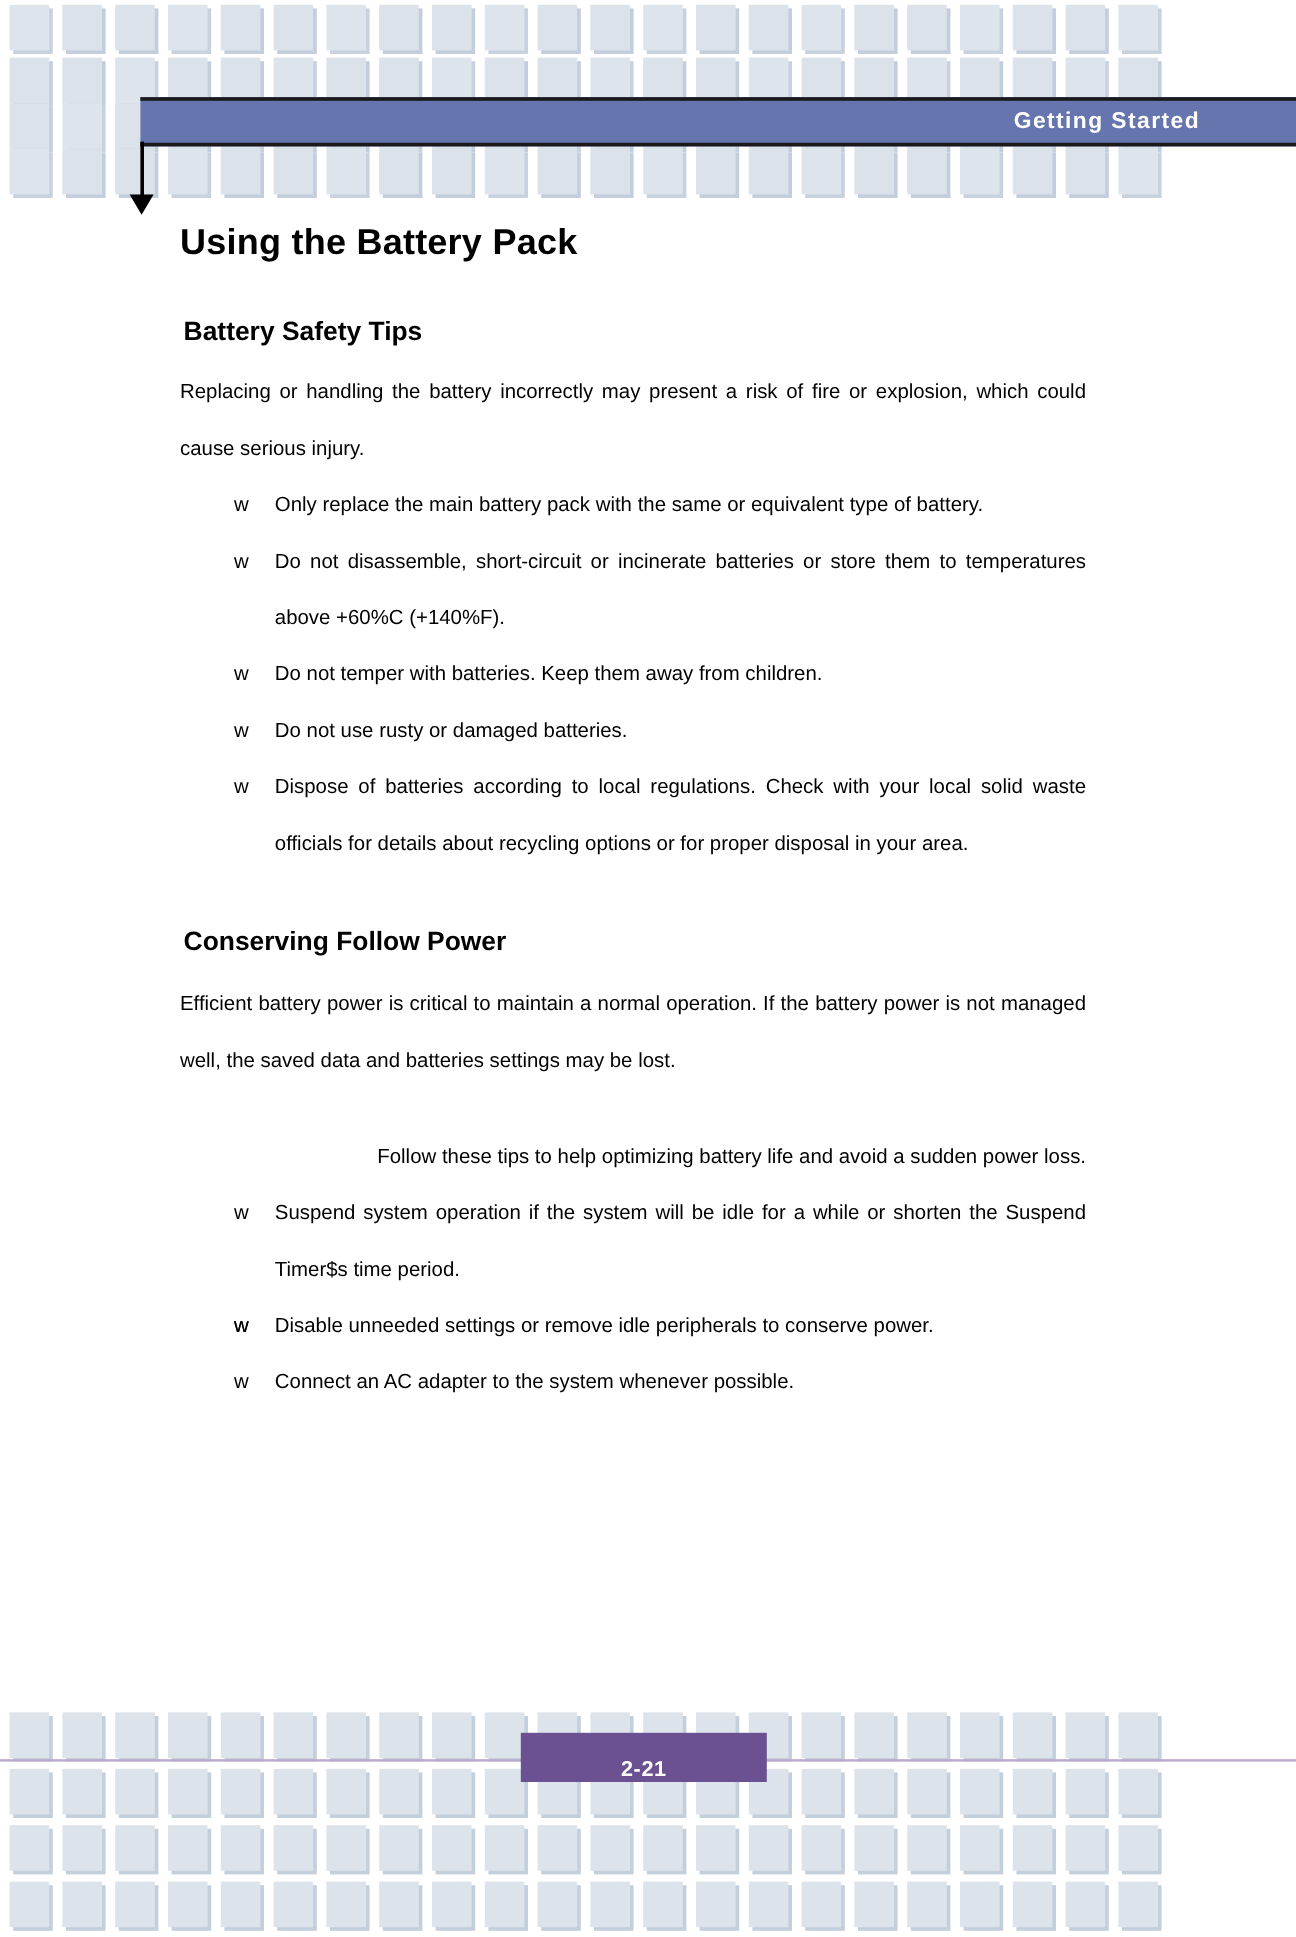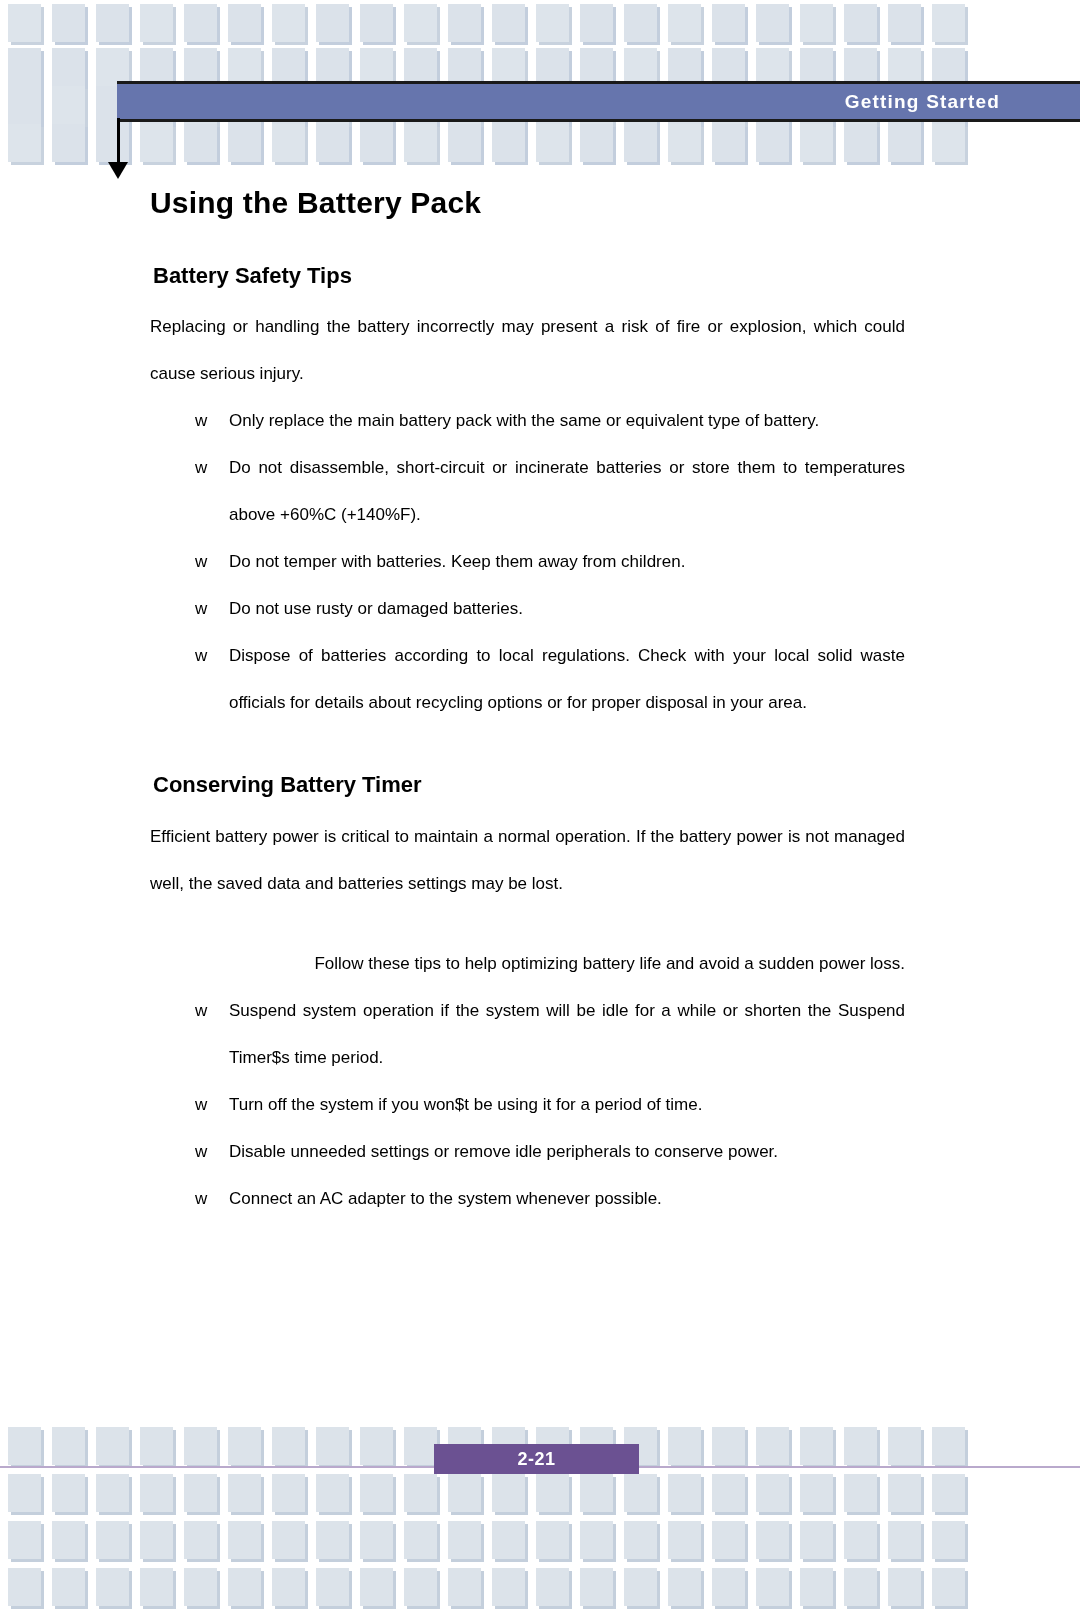--- a/index.html
+++ b/index.html
@@ -146,24 +146,24 @@
     width: 1080px;
     height: 2px;
     background: #b9a9cc;
     z-index: 4;
   }
   #page-number-box {
     position: absolute;
     left: 434px;
     top: 1444px;
     width: 205px;
-    height: 30px;
+    height: 41px;
     background: #6b5192;
     display: flex;
-    align-items: center;
+    align-items: flex-end;
     justify-content: center;
     z-index: 6;
   }
   #page-number-box .pg {
     color: #ffffff;
     font-size: 18px;
     font-weight: bold;
     letter-spacing: 0.5px;
   }
   .footer-row .sq {
@@ -305,32 +305,31 @@
         <span>Do not use rusty or damaged batteries.</span>
       </li>
       <li>
         <span class="marker">w</span>
         <span>Dispose of batteries according to local regulations.   Check with your local solid waste officials for details about recycling options or for proper disposal in your area.</span>
       </li>
     </ul>
   </div>
 
   <div class="section">
-    <h2 class="section-heading second">Conserving Battery Timer</h2>
+    <h2 class="section-heading second">Conserving Follow Power</h2>
     <p class="para">Efficient battery power is critical to maintain a normal operation.   If the battery power is not managed well, the saved data and batteries settings may be lost.</p>
     <div class="spacer"></div>
     <p class="para nojustify">Follow these tips to help optimizing battery life and avoid a sudden power loss.</p>
     <ul class="bullets">
       <li>
         <span class="marker">w</span>
         <span>Suspend system operation if the system will be idle for a while or shorten the Suspend Timer$s time period.</span>
       </li>
       <li class="nojustify">
         <span class="marker">w</span>
-        <span>Turn off the system if you won$t be using it for a period of time.</span>
       </li>
       <li>
         <span class="marker">w</span>
         <span>Disable unneeded settings or remove idle peripherals to conserve power.</span>
       </li>
       <li class="nojustify">
         <span class="marker">w</span>
         <span>Connect an AC adapter to the system whenever possible.</span>
       </li>
     </ul>

